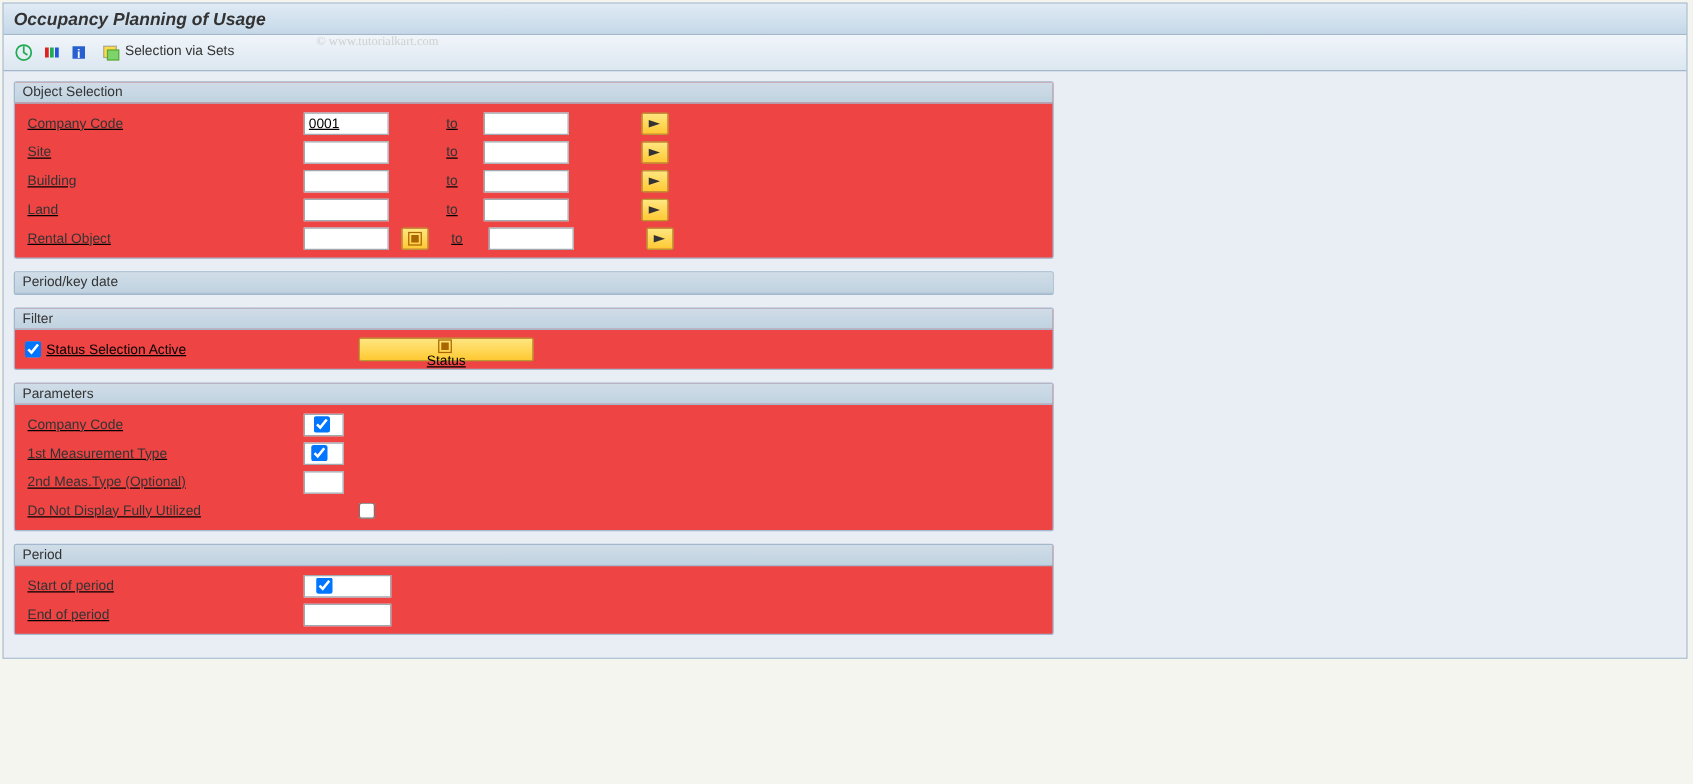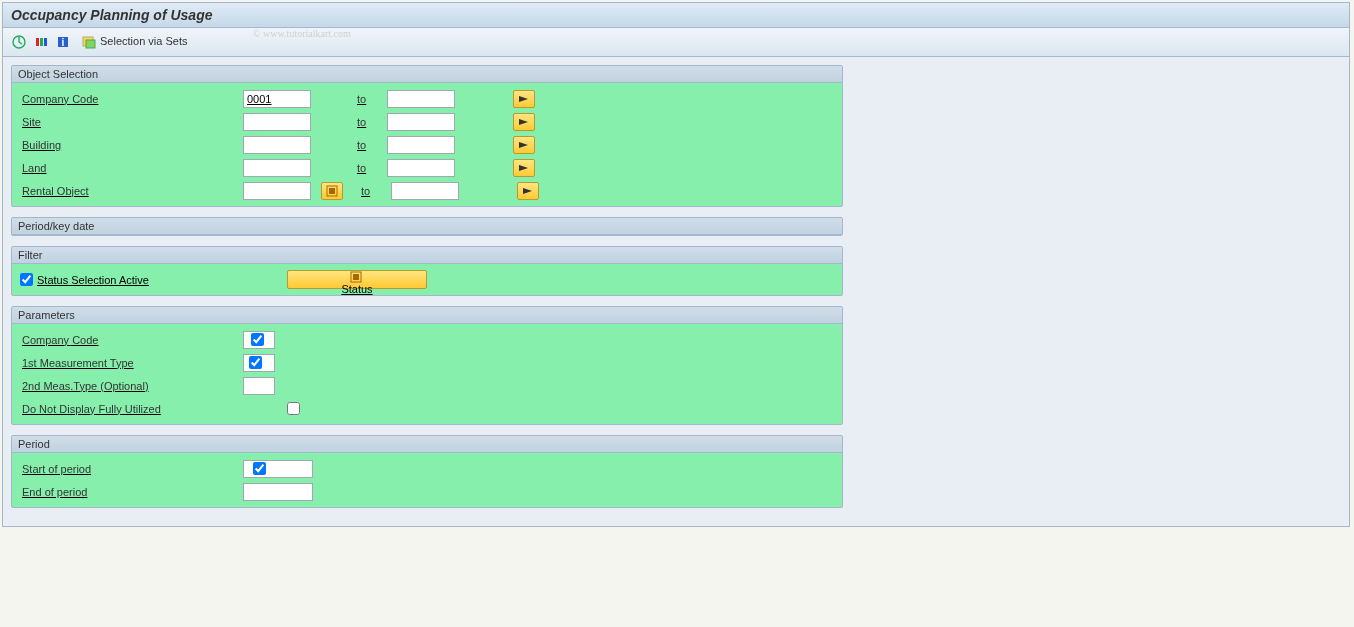--- a/index.html
+++ b/index.html
@@ -64,21 +64,21 @@
       font-family: Liberation Serif, serif;
       pointer-events: none;
     }
     .content-area {
       padding: 8px;
       background: #e8eef4;
     }
     .group-box {
       border: 1px solid #a3b8cc;
       margin-bottom: 10px;
-      background: #86efac;
+      background: #ef4444;
       width: 832px;
       border-radius: 2px;
     }
     .group-title {
       background: linear-gradient(to bottom, #d0dde8 0%, #c0d2e0 100%);
       border-bottom: 1px solid #a3b8cc;
       padding: 2px 6px;
       font-size: 11px;
       color: #333;
     }

